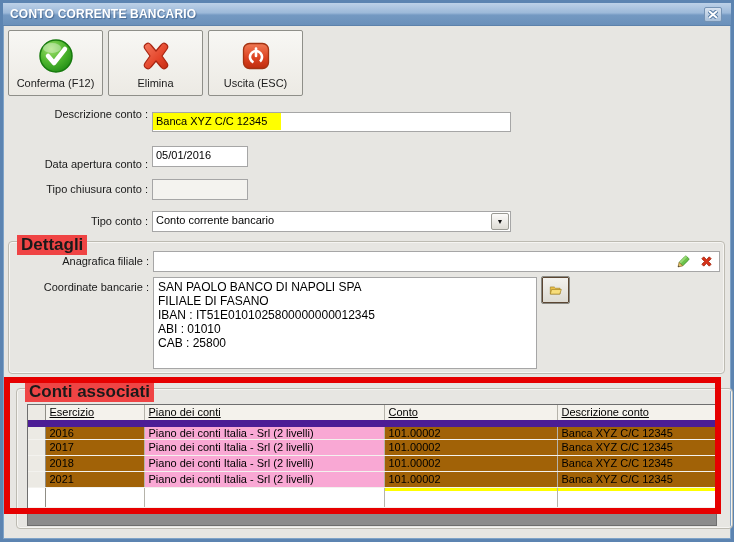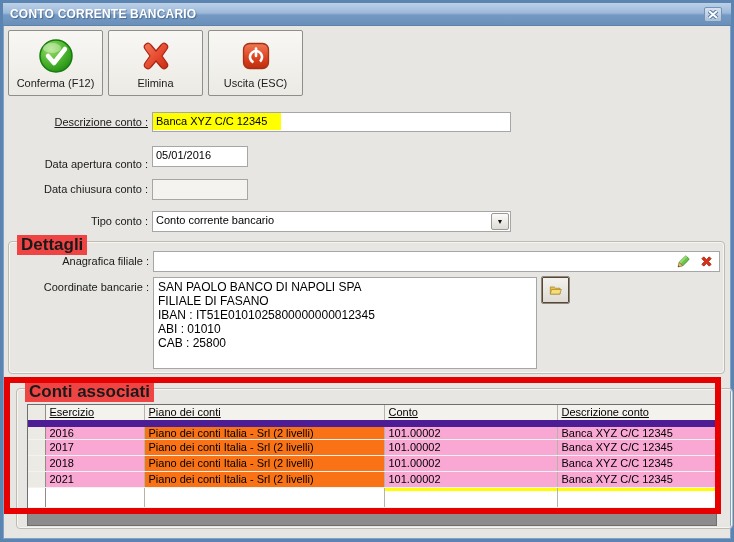--- a/index.html
+++ b/index.html
@@ -83,22 +83,22 @@
   table.grid th{
     height:18px;background:#f4f2ec;color:#000;font-weight:normal;text-align:left;
     padding:0 4px;border-right:1px solid #b5b3aa;border-bottom:7px solid #4c1d95;
     white-space:nowrap;overflow:hidden;text-decoration:underline;
   }
   table.grid td{
     height:16px;padding:0 4px;border-right:1px solid #b5b3aa;border-bottom:1px solid #f3f2ee;
     white-space:nowrap;overflow:hidden;color:#000;
   }
   table.grid td.sel, table.grid th.sel{background:#eceae4;border-right:1px solid #8f8d85;padding:0;}
-  table.grid td.c0, table.grid td.c2, table.grid td.c3{background:#f9a8d4;margin-left:17px;}
-  table.grid td.c1{background:#f97316;}
+  table.grid td.c0, table.grid td.c2, table.grid td.c3{background:#a16207;margin-left:17px;}
+  table.grid td.c1{background:#f9a8d4;}
   table.grid tr.striprow td{height:4px;border-bottom:none;background:#fff;}
   table.grid tr.striprow td.sc2, table.grid tr.striprow td.sc3{background:#ffff00;}
   table.grid tr.emptyrow td{background:#fff;height:16px;}
   
   .annotation{
     position:absolute;left:4px;top:377px;width:717px;height:137px;
     border:6px solid #e60000;pointer-events:none;z-index:50;
   }
 </style>
 </head>
@@ -162,29 +162,29 @@
           </linearGradient>
         </defs>
         <rect x="1.5" y="1.5" width="25" height="25" rx="6" fill="url(#g3)" stroke="#a33312" stroke-width="1.3"></rect>
         <circle cx="14" cy="15" r="6" fill="none" stroke="#ffffff" stroke-width="2.6" stroke-dasharray="30 7.7" transform="rotate(115 14 15)"></circle>
         <line x1="14" y1="6.5" x2="14" y2="14" stroke="#ffffff" stroke-width="2.6" stroke-linecap="round"></line>
       </svg>
     </span>
     <span class="tblabel">Uscita (ESC)</span>
   </button>
 
-  <div class="flabel" style="top:116px;text-decoration:underline;">Descrizione conto :</div>
+  <div class="flabel" style="top:108px;">Descrizione conto :</div>
   <div class="field" style="left:152px;top:112px;width:359px;height:20px;">
     <span class="hl">Banca XYZ C/C 12345</span>
   </div>
 
   <div class="flabel" style="top:158px;text-align:right;">Data apertura conto :</div>
   <div class="field" style="left:152px;top:146px;width:96px;height:21px;">05/01/2016</div>
 
-  <div class="flabel" style="top:183px;">Data chiusura conto :</div>
+  <div class="flabel" style="top:183px;">Tipo chiusura conto :</div>
   <div class="field" style="left:152px;top:179px;width:96px;height:21px;background:#f4f3ef;"></div>
 
   <div class="flabel" style="top:215px;">Tipo conto :</div>
   <div class="field combo" style="left:152px;top:211px;width:359px;height:21px;padding-right:22px;">
     <span>Conto corrente bancario</span>
     <span class="arrow">
       <span>▼</span>
     </span>
   </div>
 

